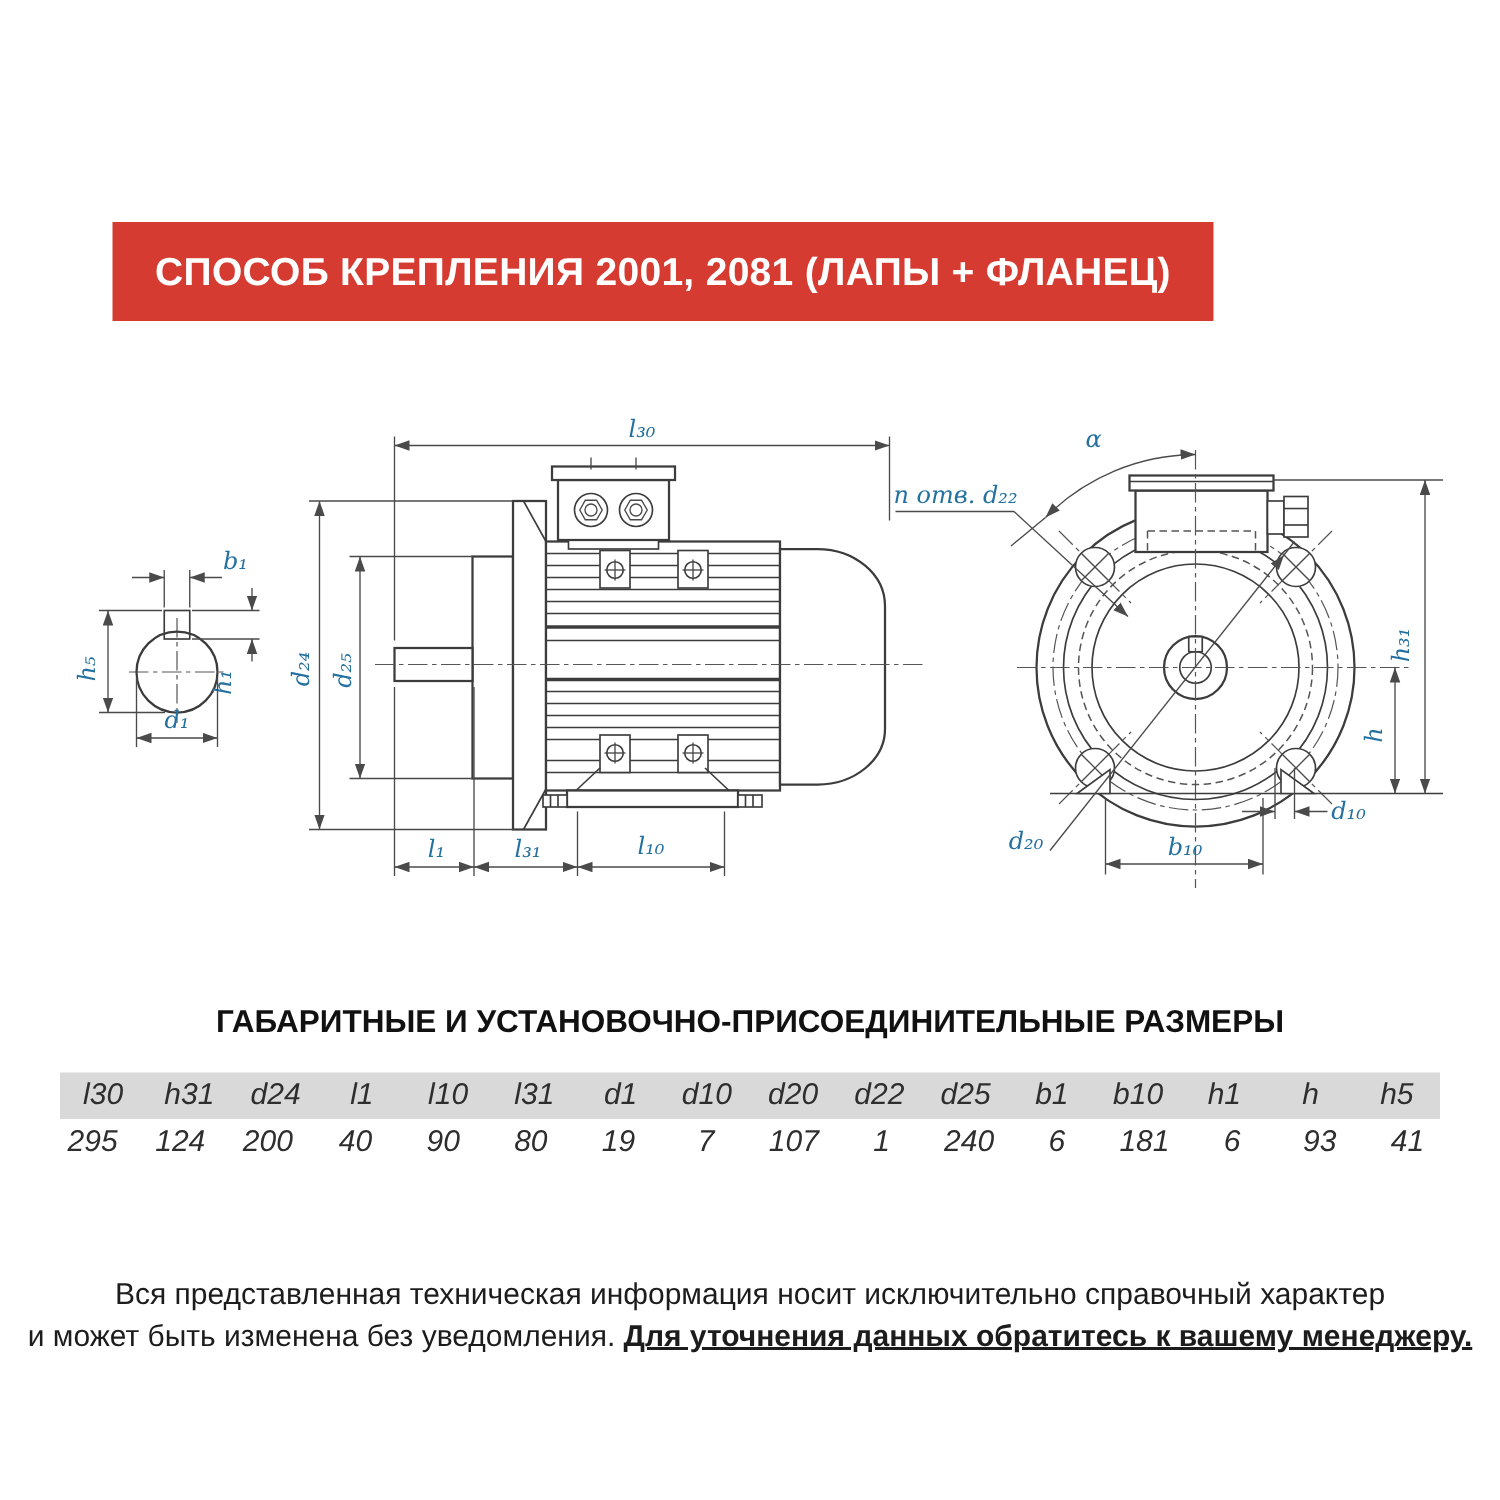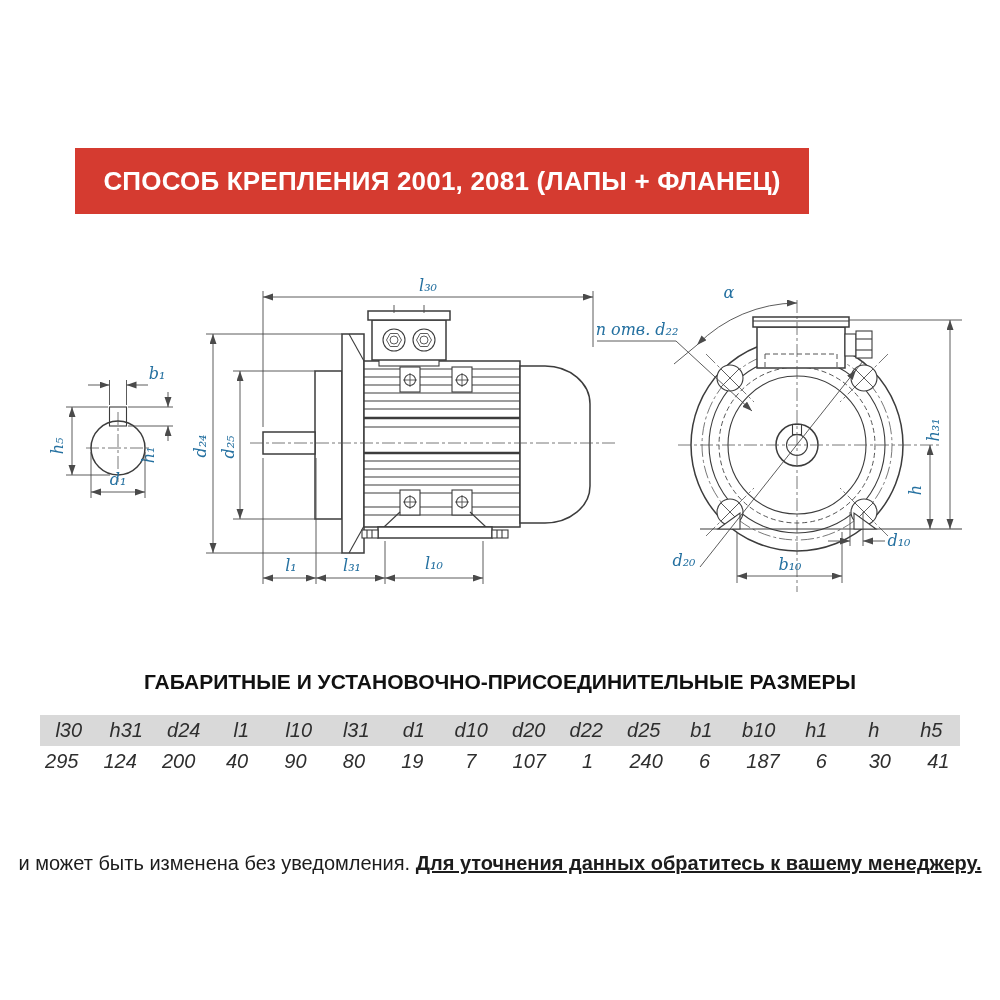--- a/index.html
+++ b/index.html
@@ -291,24 +291,25 @@
         <div class="cell">200</div>
         <div class="cell">40</div>
         <div class="cell">90</div>
         <div class="cell">80</div>
         <div class="cell">19</div>
         <div class="cell">7</div>
         <div class="cell">107</div>
         <div class="cell">1</div>
         <div class="cell">240</div>
         <div class="cell">6</div>
-        <div class="cell">187</div>
+        <div class="cell">181</div>
         <div class="cell">6</div>
-        <div class="cell">30</div>
+        <div class="cell">93</div>
         <div class="cell">41</div>
       </div>
   </div>
 
   <div class="footer">
+    <div>Вся представленная техническая информация носит исключительно справочный характер</div>
     <div><span>и может быть изменена без уведомления. </span><b>Для уточнения данных обратитесь к вашему менеджеру.</b></div>
   </div>
 
 </div>
 
 </body></html>

